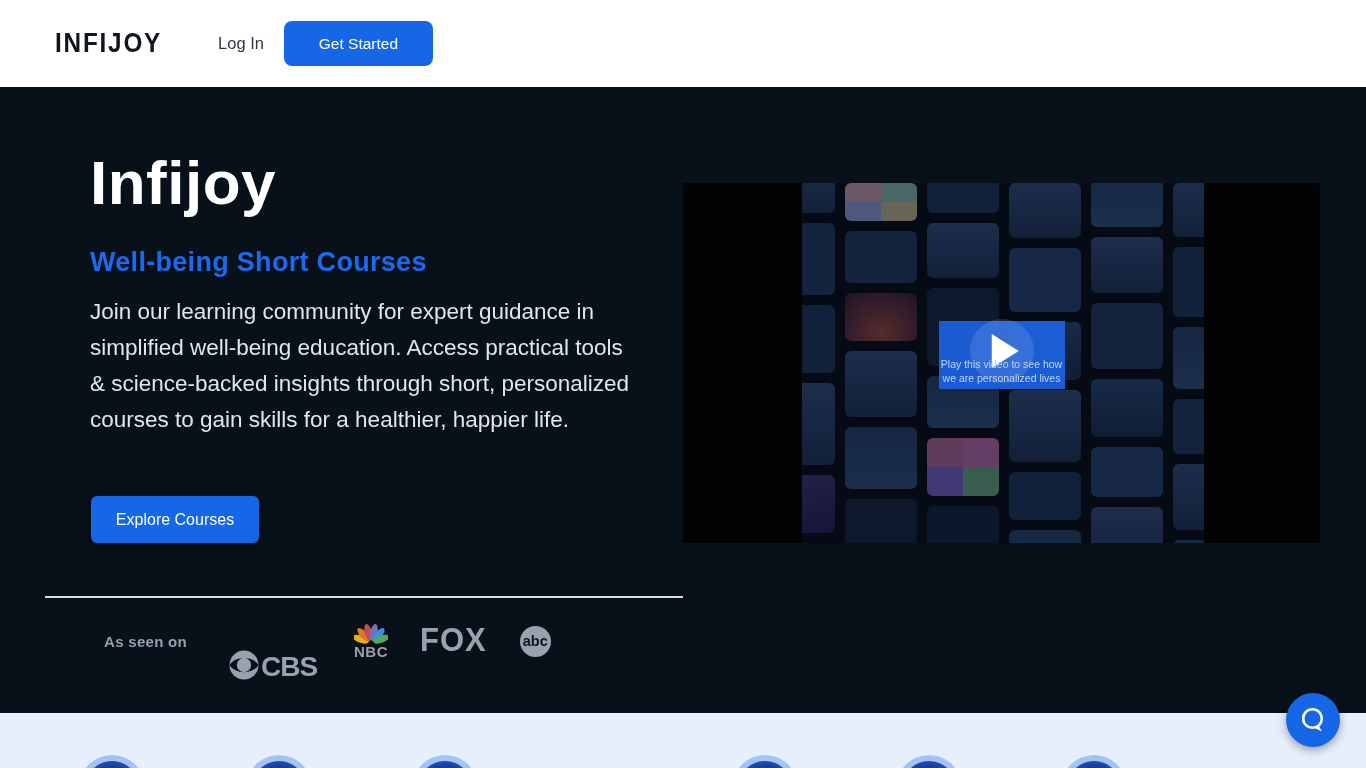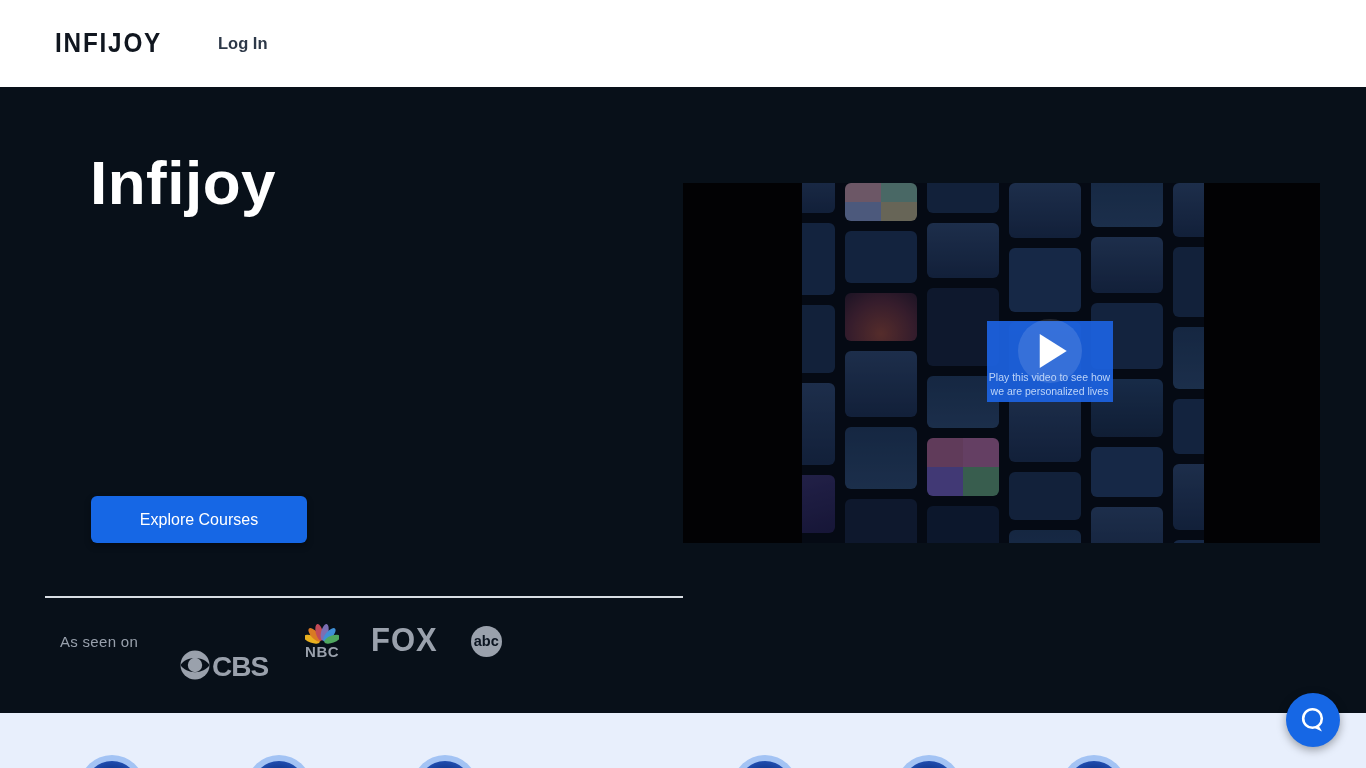--- a/index.html
+++ b/index.html
@@ -6,55 +6,55 @@
   html,body { width:1366px; height:768px; overflow:hidden; }
   body { font-family:"Liberation Sans", sans-serif; background:#081019; position:relative; }
 
   
   .navbar { position:absolute; top:0; left:0; width:1366px; height:87px; background:#ffffff;
             display:flex; align-items:center; padding:0 63px 0 55px; z-index:5; }
   .logo { font-size:27px; font-weight:600; letter-spacing:2px; color:#10161f;
           transform:scaleX(.9); transform-origin:left center; white-space:nowrap; }
   .nav-links { display:flex; align-items:center; gap:27px; margin-left:auto; }
   .nav-links a { text-decoration:none; color:#2d3848; font-size:16.5px; font-weight:500; cursor:pointer; }
-  .login-link { text-decoration:none; color:#2d3848; font-size:16.5px; font-weight:700; margin-left:44px; cursor:pointer; }
+  .login-link { text-decoration:none; color:#2d3848; font-size:16.5px; font-weight:400; margin-left:44px; cursor:pointer; }
   .cta-btn { margin-left:20px; width:149px; height:45px; border:none; border-radius:8px;
              background:#1667E5; color:#fff; font-size:15.5px; font-weight:500;
              font-family:"Liberation Sans",sans-serif; cursor:pointer; }
 
   
   .hero { position:absolute; top:87px; left:0; width:1366px; height:626px; background:#081019; }
   .hero-title { position:absolute; left:90px; top:60px; color:#ffffff; font-size:62px; font-weight:700; letter-spacing:.5px; }
   .hero-subtitle { position:absolute; left:90px; top:160px; color:#1B69EF; font-size:27px; font-weight:700; letter-spacing:.3px; }
   .hero-desc { position:absolute; left:90px; top:207px; width:548px; color:#E2E6EA;
                font-size:22.5px; line-height:36px; font-weight:400; }
-  .explore-btn { position:absolute; left:91px; top:409px; width:216px; height:47px; border:none; border-radius:6px;
+  .explore-btn { position:absolute; left:91px; top:409px; width:168px; height:47px; border:none; border-radius:6px;
                  background:#1667E5; color:#fff; font-size:16px; font-family:"Liberation Sans",sans-serif; cursor:pointer;
                  box-shadow:0 3px 6px rgba(0,0,0,.35); }
   .press-divider { position:absolute; left:45px; top:509px; width:638px; height:2px; background:#D8DDE3; border:none; }
   .press-row { position:absolute; left:60px; top:524px; height:60px; display:flex; align-items:center; }
-  .as-seen { color:#98A0AC; font-size:15px; font-weight:400; letter-spacing:.3px; }
+  .as-seen { color:#98A0AC; font-size:15px; font-weight:700; letter-spacing:.3px;margin-left:44px; }
   .press-logo { display:flex; align-items:center; }
   .cbs-logo { margin-left:42px;margin-top:47px; }
   .nbc-logo { margin-left:30px; display:flex; flex-direction:column; align-items:center; }
   .nbc-text { color:#9AA1AC; font-size:15px; font-weight:700; letter-spacing:.5px; margin-top:-2px; }
   .fox-logo { margin-left:32px; color:#9AA1AC; font-size:31px; font-weight:800; letter-spacing:1px; transform:scaleY(1.05); }
   .abc-logo { margin-left:33px; width:31px; height:31px; border-radius:50%; background:#9AA1AC;
               display:flex; align-items:center; justify-content:center;
               color:#0B1420; font-size:14.5px; font-weight:700; }
 
   
   .video-player { position:absolute; left:683px; top:96px; width:637px; height:360px; background:#020204; cursor:pointer; }
   .collage { position:absolute; left:119px; top:0; width:402px; height:360px; overflow:hidden; }
   .collage-inner { display:flex; gap:10px; margin-left:-39px; }
   .collage-col { display:flex; flex-direction:column; gap:10px; width:72px; flex:0 0 72px; }
   .tile { width:72px; border-radius:6px; flex:0 0 auto; }
   .video-shade { position:absolute; inset:0; background:rgba(8,20,40,.45); }
   .video-overlay { position:absolute; left:50%; top:138px; transform:translateX(-50%);
-                   width:126px; height:81px; background:rgba(28,98,224,.93); overflow:visible;margin-left:48px; }
+                   width:126px; height:68px; background:rgba(28,98,224,.93); overflow:visible; }
   .halo { position:absolute; left:50%; top:30px; transform:translate(-50%,-50%);
           width:64px; height:64px; border-radius:50%; background:rgba(255,255,255,.12); }
   .play-triangle { position:absolute; left:50%; top:30px; transform:translate(-38%,-50%);
                    width:0; height:0; border-left:27px solid #ffffff;
                    border-top:17px solid transparent; border-bottom:17px solid transparent; }
   .video-caption { position:absolute; left:50%; transform:translateX(-50%); bottom:4px; width:140px;
                    text-align:center; color:#BDD4F8; font-size:10.5px; line-height:13.5px; white-space:nowrap; }
 
   
   .light-strip { position:absolute; top:713px; left:0; width:1366px; height:55px; background:#E8EFFC; }
@@ -67,24 +67,27 @@
   .beacon { position:absolute; left:1286px; top:693px; width:54px; height:54px; border-radius:50%;
             background:#1667E5; border:none; cursor:pointer; display:flex; align-items:center; justify-content:center;
             box-shadow:0 3px 10px rgba(0,0,0,.35); z-index:10; }
 </style>
 </head>
 <body>
 
 <header class="navbar">
   <div class="logo">INFIJOY</div>
   <a class="login-link">Log In</a>
+  <button class="cta-btn">Get Started</button>
 </header>
 
 <section class="hero">
   <h1 class="hero-title">Infijoy</h1>
+  <h2 class="hero-subtitle">Well-being Short Courses</h2>
+  <p class="hero-desc">Join our learning community for expert guidance in simplified well-being education. Access practical tools &amp; science-backed insights through short, personalized courses to gain skills for a healthier, happier life.</p>
   <button class="explore-btn">Explore Courses</button>
 
   <hr class="press-divider">
 
   <div class="press-row">
     <span class="as-seen">As seen on</span>
 
     <span class="press-logo cbs-logo">
       <svg width="95" height="32" viewBox="0 0 95 32">
         <circle cx="15" cy="16" r="14.5" fill="#9AA1AC"></circle>

